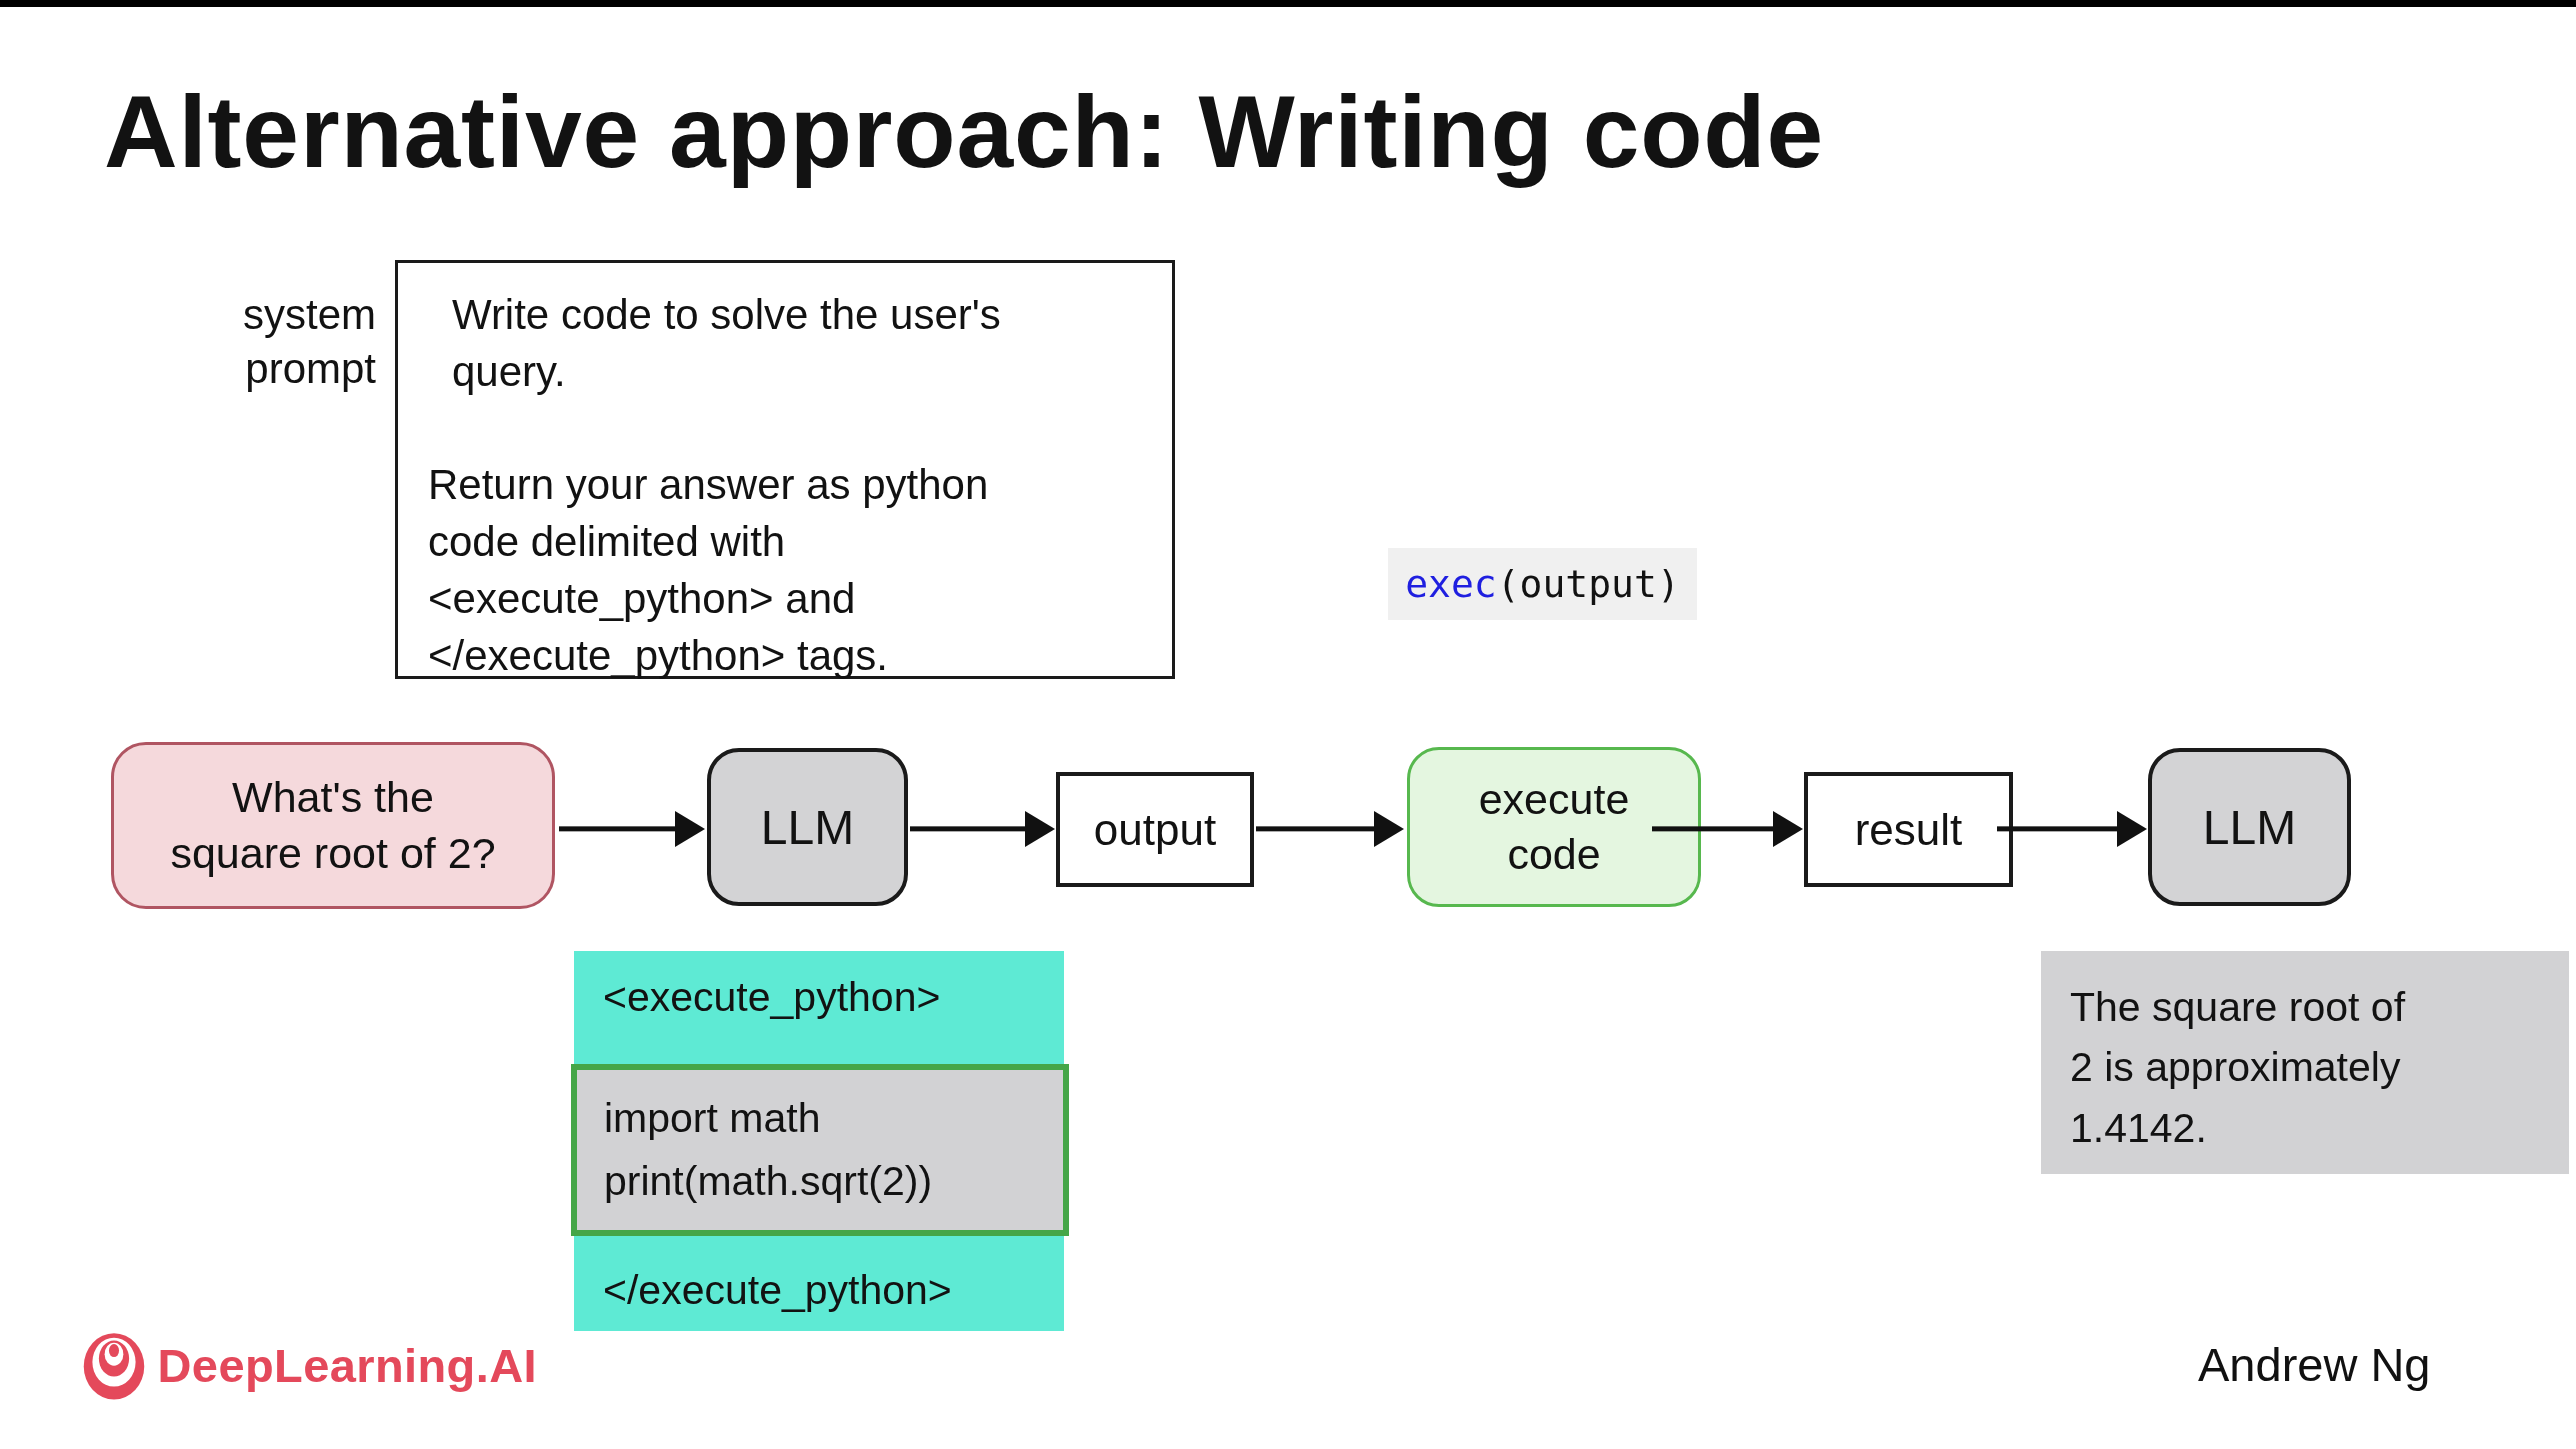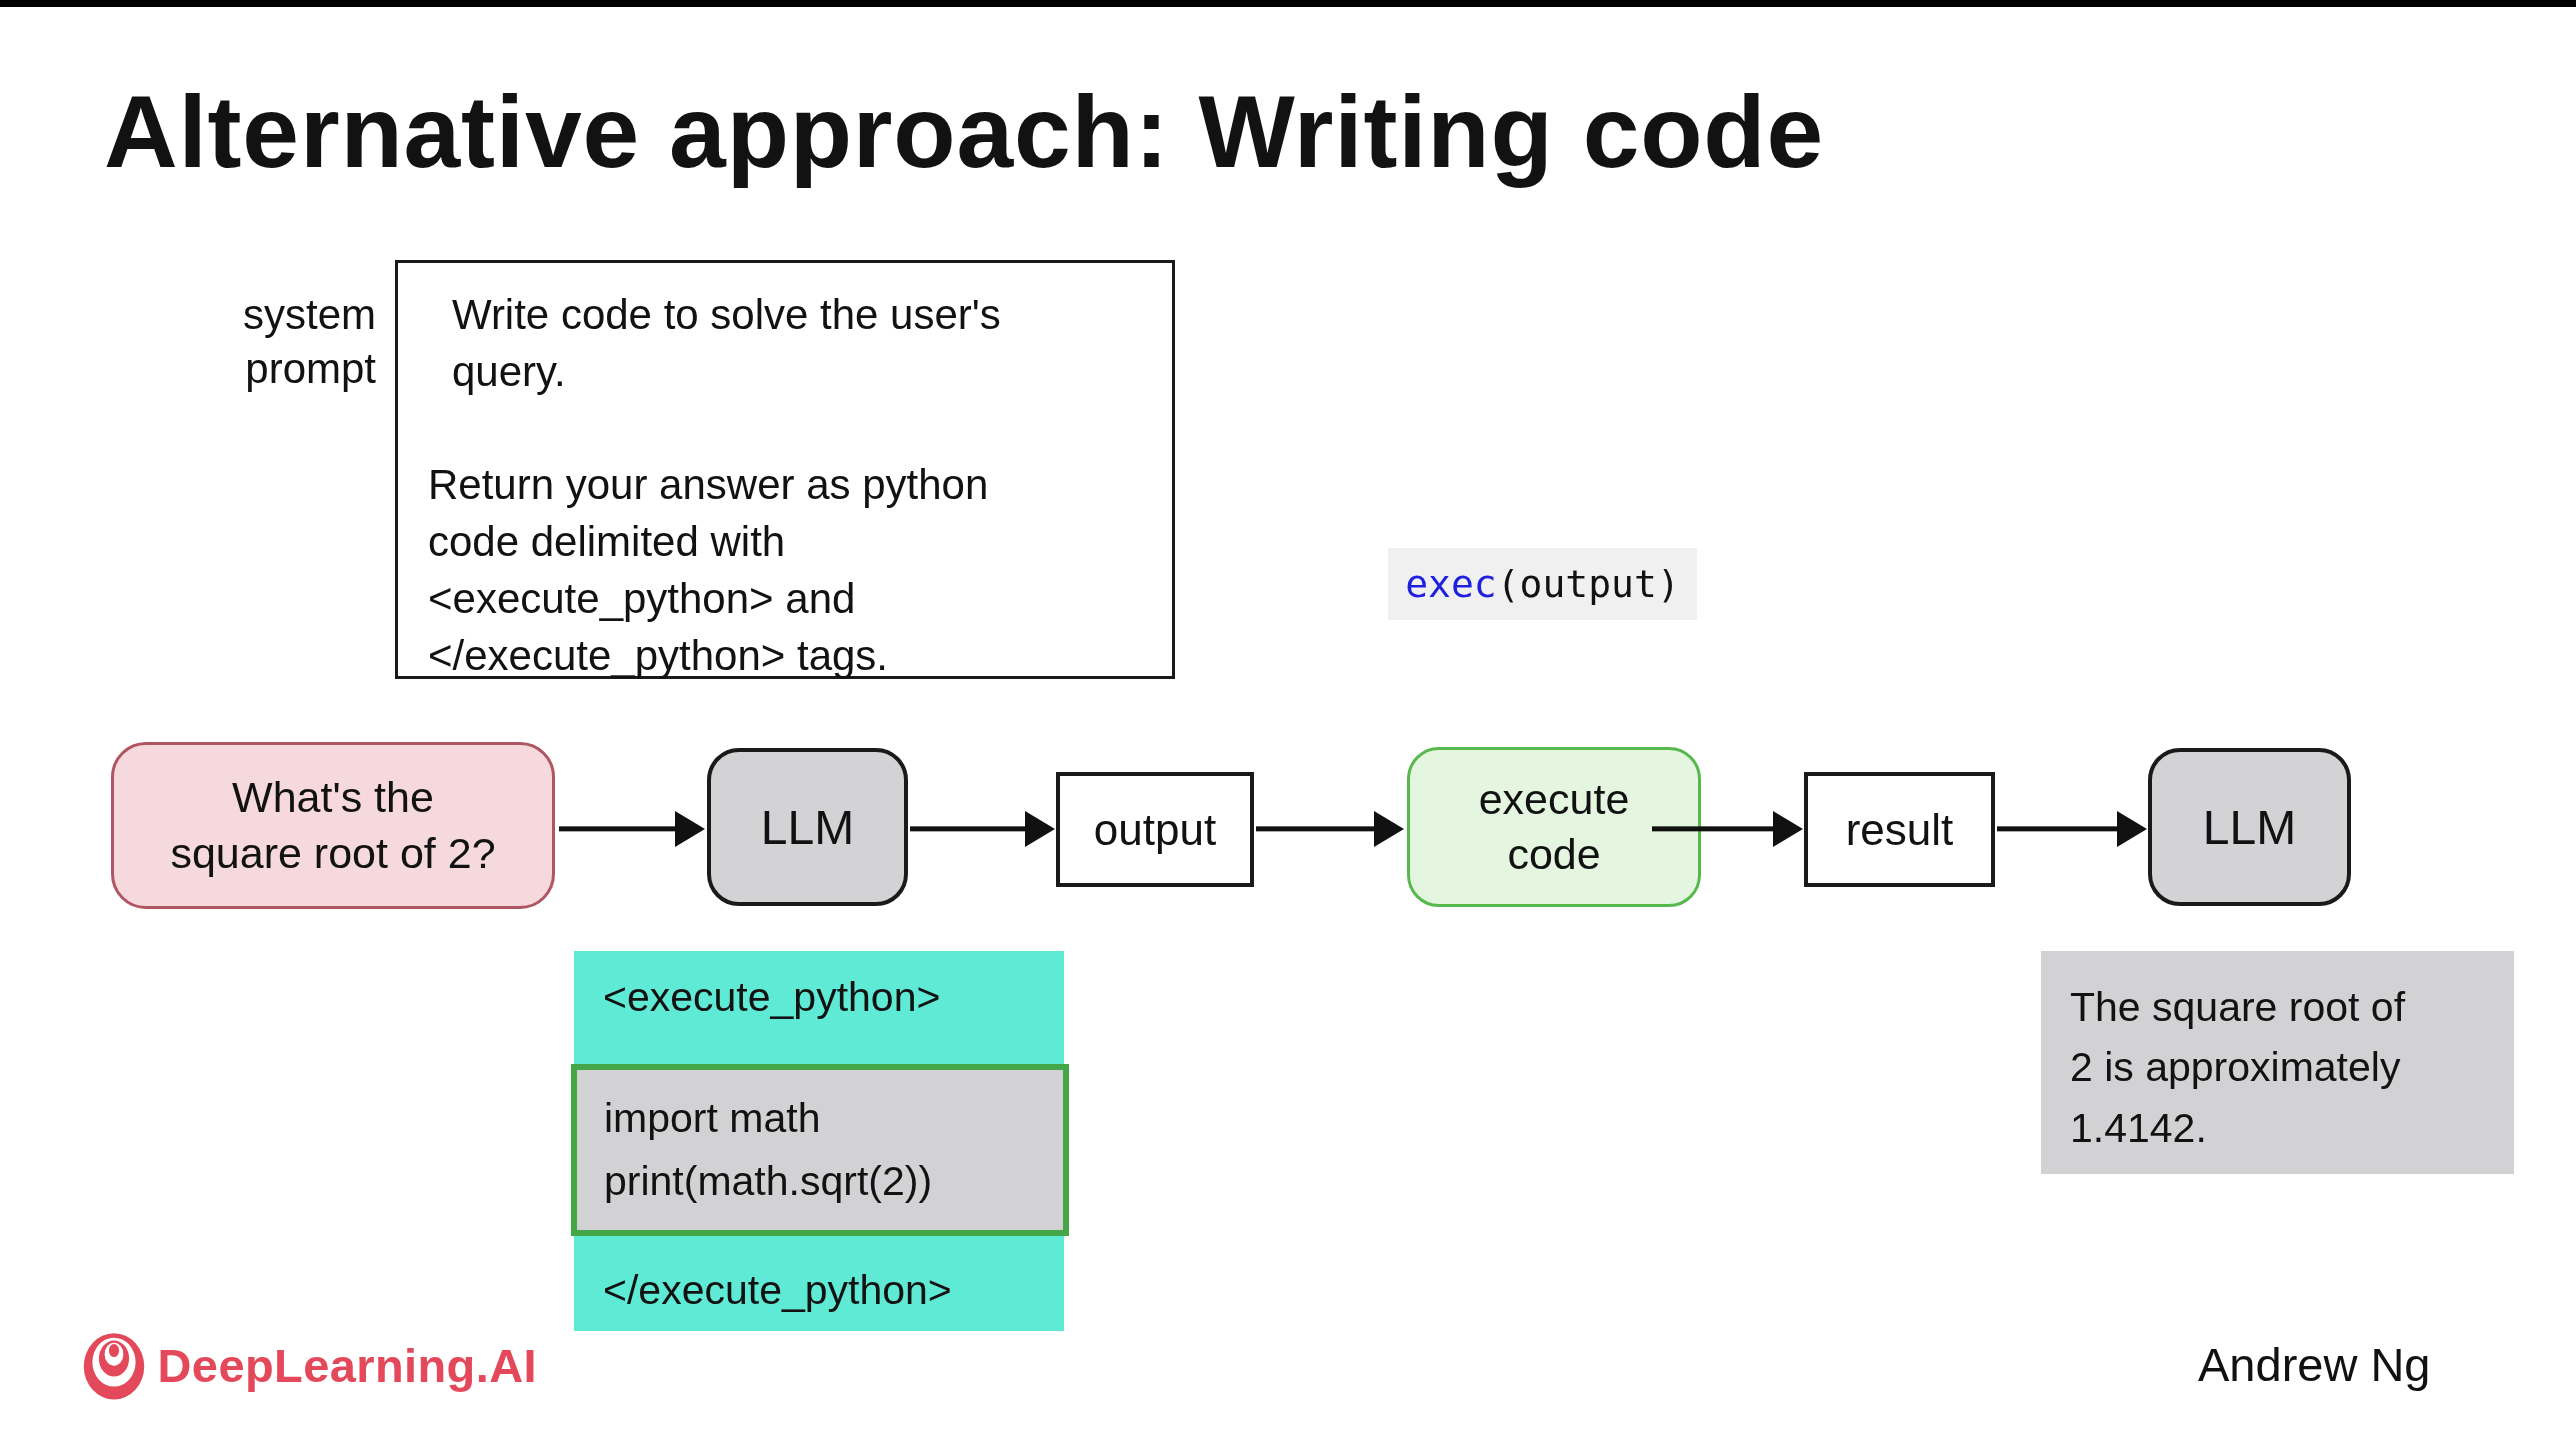--- a/index.html
+++ b/index.html
@@ -50,21 +50,21 @@
   }
   .node-output {
     left:1056px; top:772px; width:198px; height:115px;
     background:#ffffff; border:4.5px solid #1a1a1a; font-size:44px;
   }
   .node-execute {
     left:1407px; top:747px; width:294px; height:160px;
     background:#e4f6e0; border:3.8px solid #57b84e; border-radius:32px; font-size:43px; line-height:1.28;
   }
   .node-result {
-    left:1804px; top:772px; width:191px; height:115px;
+    left:1804px; top:772px; width:209px; height:115px;
     background:#ffffff; border:4.5px solid #1a1a1a; font-size:44px;
   }
   .node-llm2 {
     left:2148px; top:748px; width:203px; height:158px;
     background:#d3d3d5; border:4.5px solid #1a1a1a; border-radius:32px; font-size:48px;
   }
 
   
   .arrow { position:absolute; top:808px; height:42px; }
   .arrow .shaft {
@@ -95,21 +95,21 @@
   }
 
   .result-green {
     position:absolute; left:1290px; top:951px; width:565px; height:68px;
     background:#e8f5e8; display:flex; align-items:center;
     padding-left:27px;
     font-family:"DejaVu Sans Mono","Liberation Mono",monospace; font-size:39px; color:#121212;
   }
 
   .answer-gray {
-    position:absolute; left:2041px; top:951px; width:473px; height:223px;
+    position:absolute; left:2041px; top:951px; width:528px; height:223px;
     background:#d2d2d4; padding:25.6px 0 0 29px;
     font-size:41px; line-height:1.48; color:#121212;
   }
   .answer-gray .answer-text { display:block; width:354px; }
 
   
   .logo { position:absolute; left:78px; top:1329px; display:flex; align-items:center; }
   .logo svg { width:72px; height:72px; }
   .logo .brand {
     margin-left:7.5px; font-size:47px; font-weight:600; color:#e4495b; letter-spacing:0.4px;

